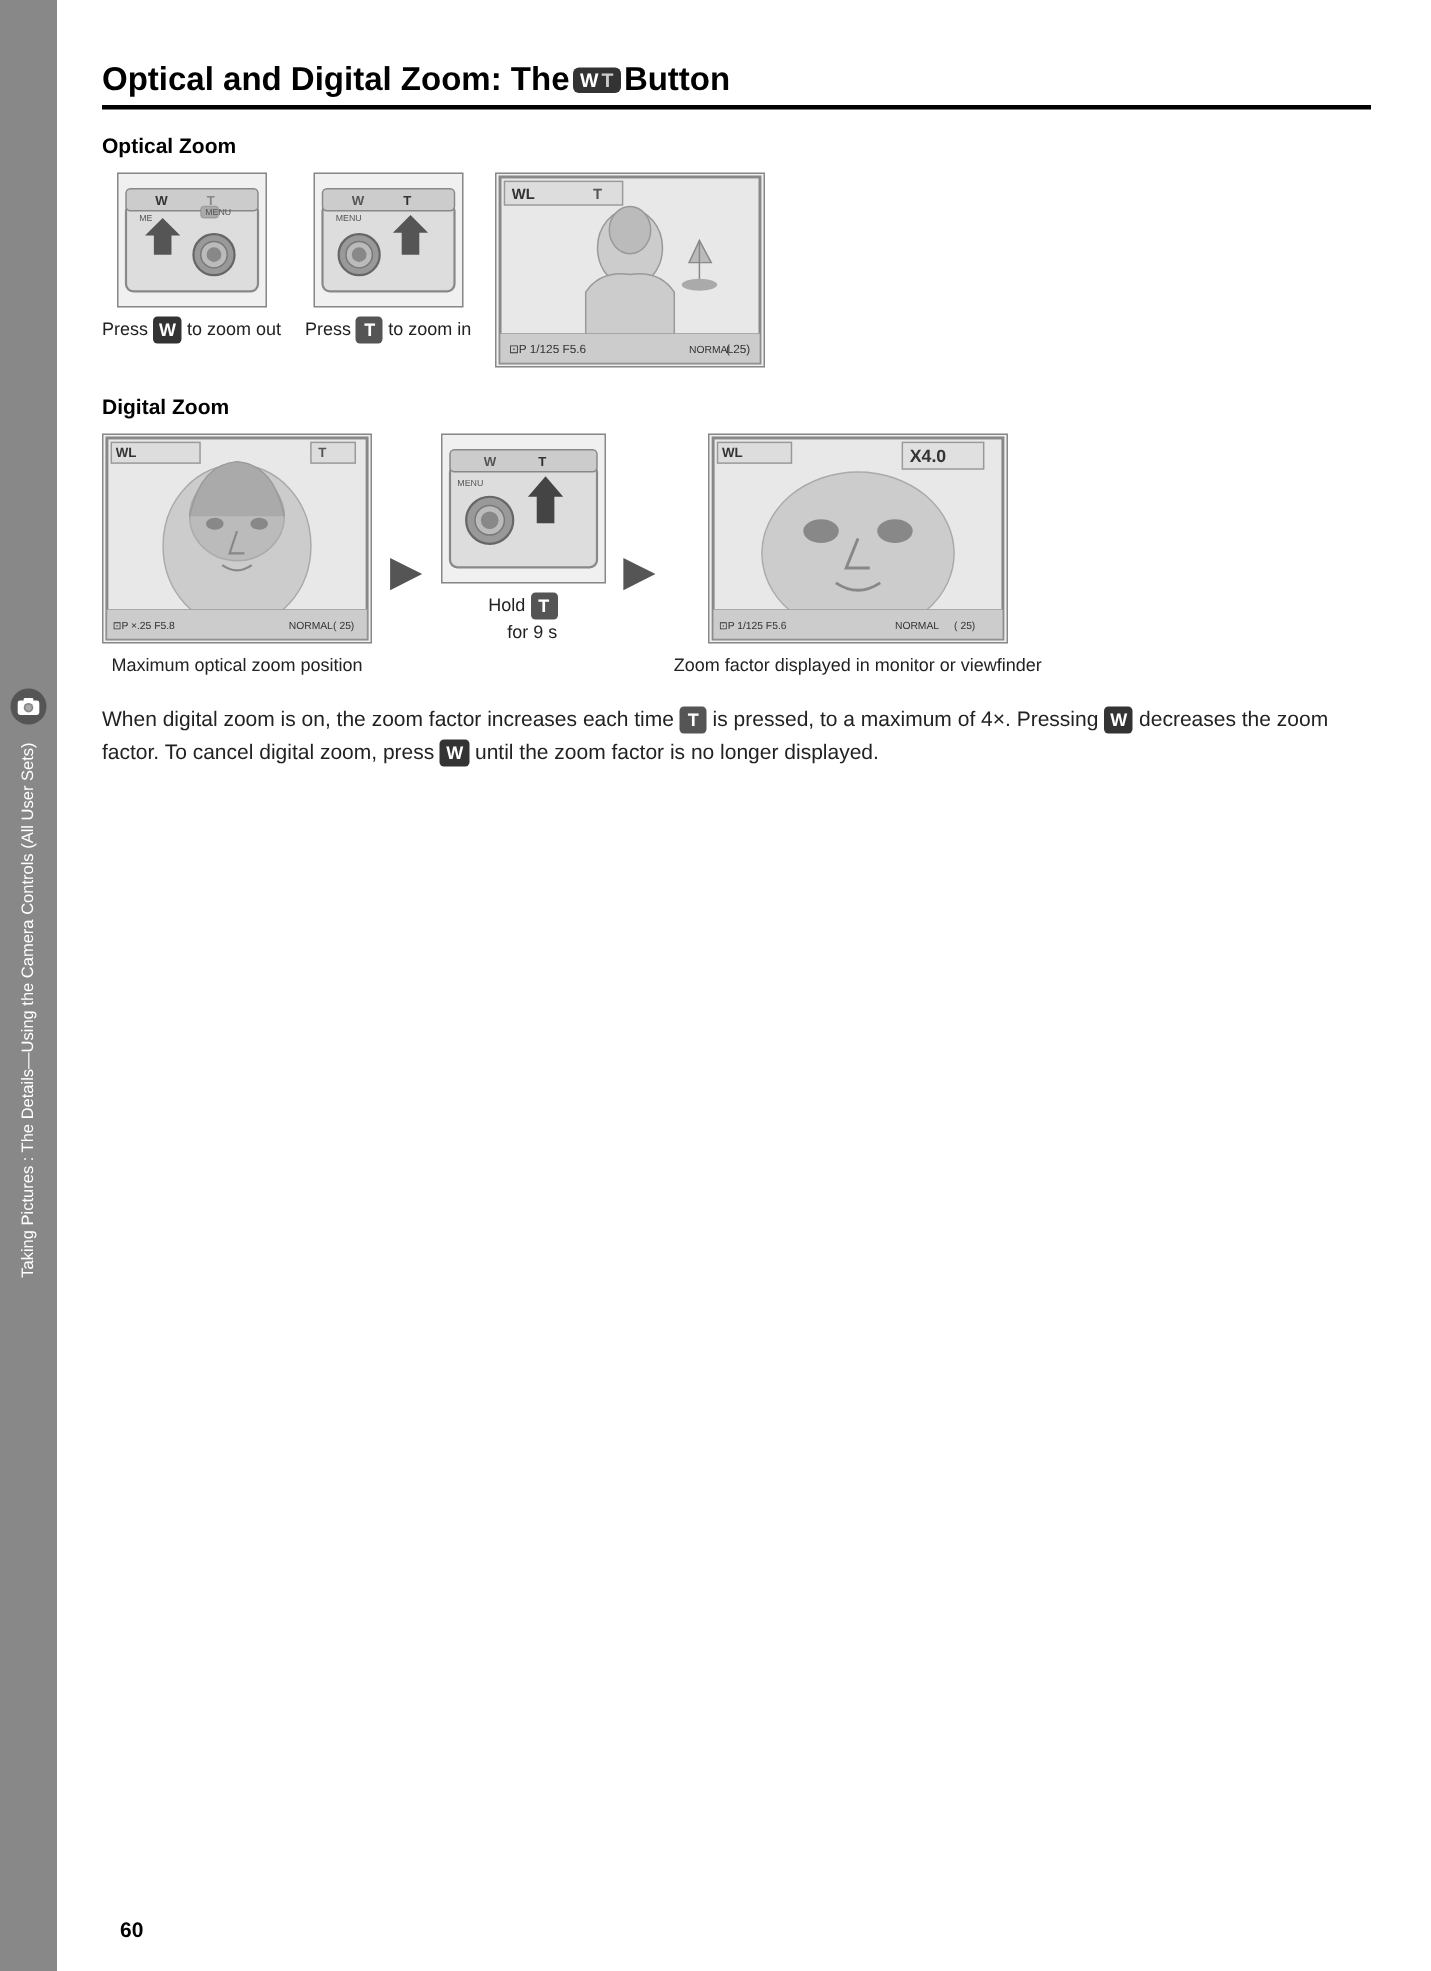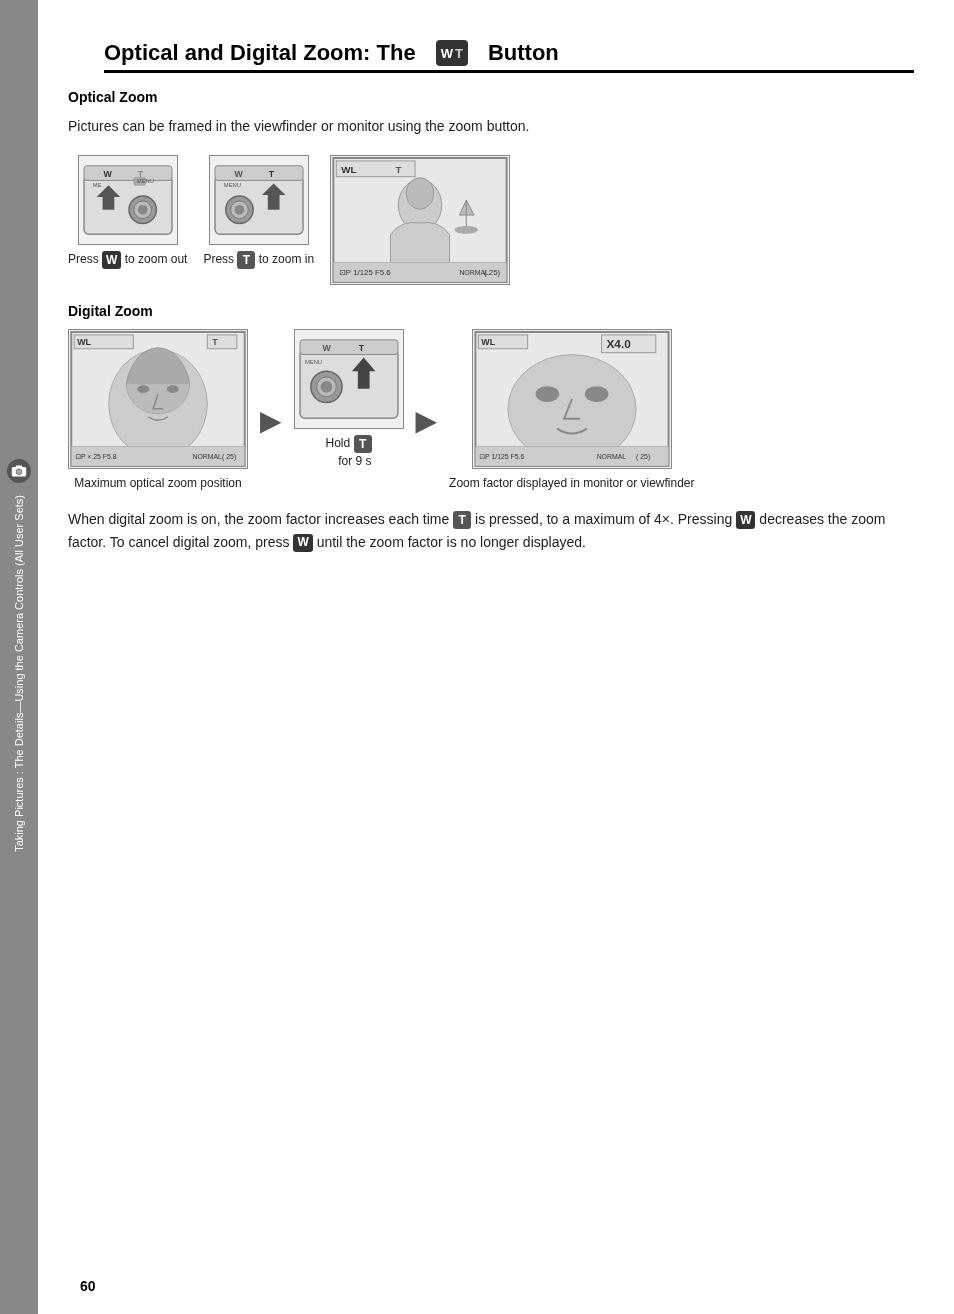--- a/index.html
+++ b/index.html
@@ -57,22 +57,22 @@
     }
     
     .page-title {
       font-size: 22px;
       font-weight: bold;
       color: #000;
       border-bottom: 3px solid #000;
       padding-bottom: 4px;
       margin-bottom: 16px;
       display: flex;
-      gap: 20px;
-      margin-left: 36px;
+      align-items: center;
+      gap: 2px;
     }
     .btn-badge {
       display: inline-flex;
       align-items: center;
       gap: 2px;
       background: #333;
       color: #fff;
       border-radius: 4px;
       padding: 1px 5px;
       font-size: 14px;
@@ -237,21 +237,20 @@
       <span>Optical and Digital Zoom: The</span>
       <span class="btn-badge">
         <span class="w-letter">W</span>
         <span class="t-letter">T</span>
       </span>
       <span>Button</span>
     </div>
 
 
     <div class="section-header">Optical Zoom</div>
-    <p class="body-text">Pictures can be framed in the viewfinder or monitor using the zoom button.</p>
 
     <div class="optical-zoom-row">
 
       <div class="zoom-item">
         <div class="cam-diagram cam-small">
           <svg viewBox="0 0 100 90" class="cam-svg">
 
             <rect x="5" y="20" width="90" height="60" rx="5" fill="#ddd" stroke="#888" stroke-width="1.5"></rect>
 
             <rect x="5" y="10" width="90" height="15" rx="3" fill="#ccc" stroke="#888" stroke-width="1"></rect>

